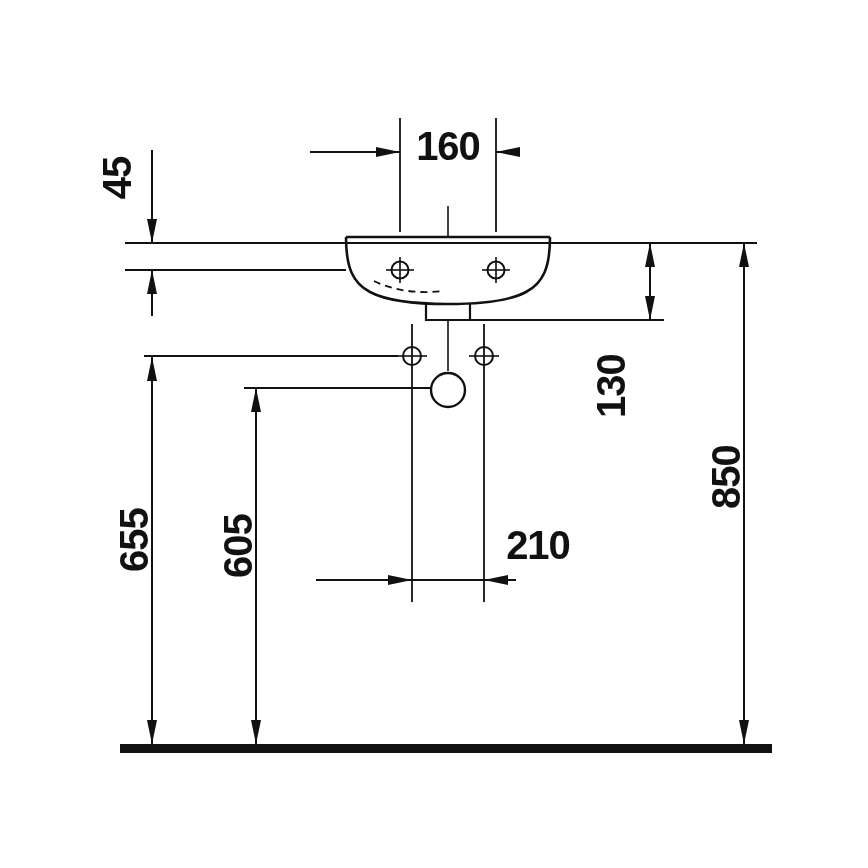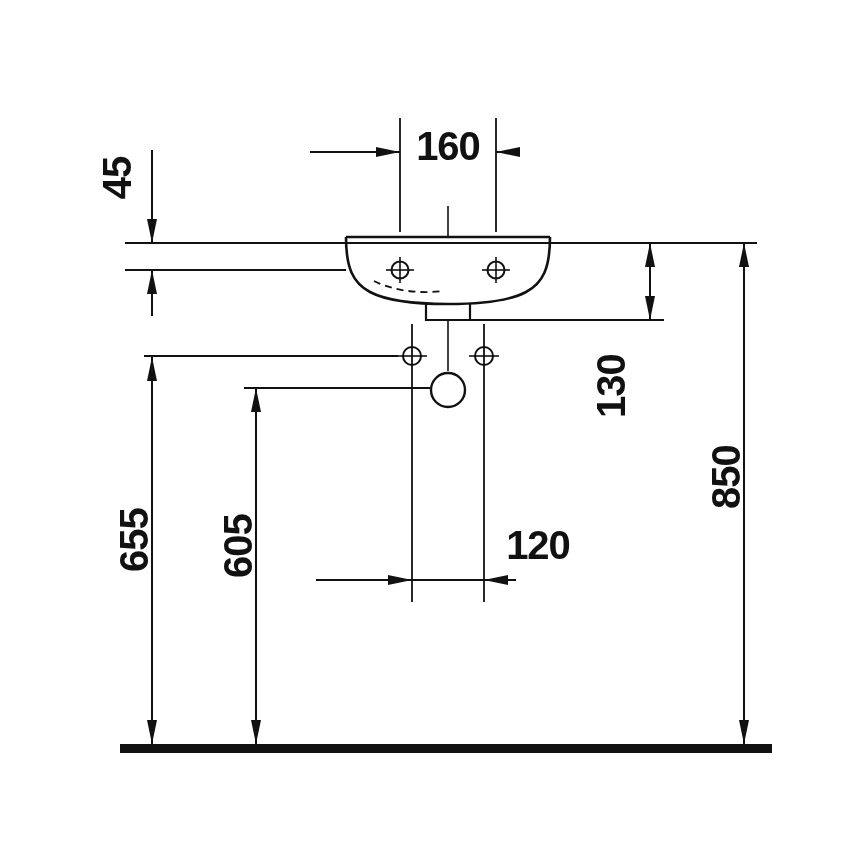--- a/index.html
+++ b/index.html
@@ -135,16 +135,16 @@
 
       <rect x="120" y="744" width="652" height="9" fill="#111" stroke="none"></rect>
     </g>
   </svg>
 
   <div class="dim-label" style="left:448px;top:146px">160</div>
   <div class="dim-label rot" style="left:117px;top:178px">45</div>
   <div class="dim-label rot" style="left:611px;top:386px">130</div>
   <div class="dim-label rot" style="left:134px;top:540px">655</div>
   <div class="dim-label rot" style="left:238px;top:546px">605</div>
-  <div class="dim-label" style="left:538px;top:545px">120</div>
+  <div class="dim-label" style="left:538px;top:545px">210</div>
   <div class="dim-label rot" style="left:726px;top:477px">850</div>
 
 </div>
 
 </body></html>

